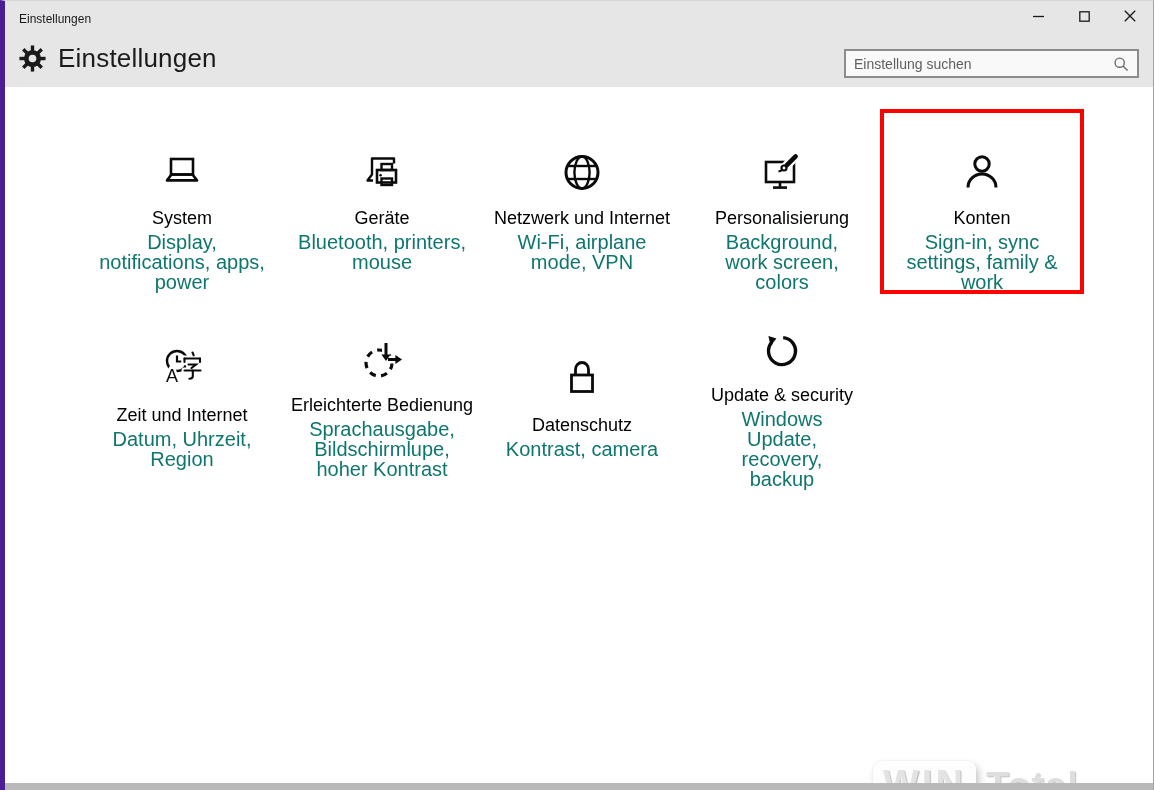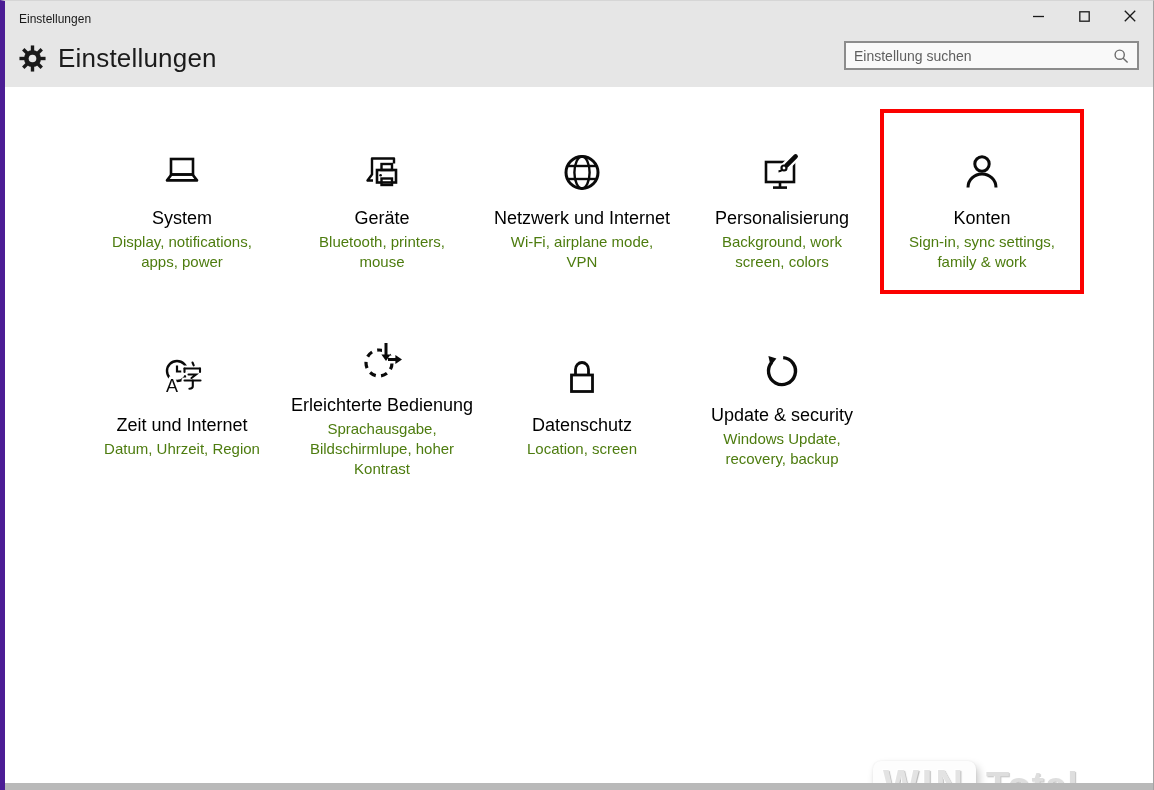--- a/index.html
+++ b/index.html
@@ -14,42 +14,42 @@
   .titlebar{display:flex;align-items:flex-start;height:36px;}
   .window-title{font-size:12px;color:#1a1a1a;padding:11px 0 0 14px;flex:0 0 auto;}
   .titlebar-spacer{flex:1 1 auto;}
   .controls{display:flex;height:30px;}
   .ctrl-btn{width:46px;height:30px;display:flex;align-items:center;justify-content:center;background:transparent;border:none;padding:0;cursor:default;}
   .ctrl-btn svg{display:block;}
   .appheader{display:flex;align-items:center;padding-left:14px;height:46px;margin-top:-2px;}
   .gear{margin-right:12px;display:flex;align-items:center;}
   .app-title{font-size:26px;font-weight:400;color:#1b1b1b;letter-spacing:0.2px;}
   .searchbox{
-    position:absolute;top:40px;right:14px;width:295px;height:29px;
+    position:absolute;top:48px;right:14px;width:295px;height:29px;
     border:2px solid #8c8c8c;background:#f9f9f9;display:flex;align-items:center;
   }
   .searchbox input{
     flex:1;border:none;outline:none;background:transparent;font-size:14px;color:#333;
     padding:0 4px 0 8px;font-family:"Liberation Sans",sans-serif;
   }
   .searchbox input::placeholder{color:#5f5f5f;opacity:1;}
   .search-glyph{padding-right:8px;display:flex;align-items:center;}
   
   .content{position:relative;width:100%;height:697px;background:#fff;}
   .tile-grid{padding-left:77px;}
   .tile-row{display:flex;}
   .row1{margin-top:24px;}
   .row1 .tile{height:181px;padding-top:38px;}
   .row2{margin-top:47px;height:136px;align-items:center;}
   .tile{width:200px;text-align:center;cursor:default;}
   .tile.highlighted{outline:4px solid #fb0100;outline-offset:-2px;}
   .ticon-wrap{height:48px;display:flex;justify-content:center;margin-bottom:11px;}
   .ticon{display:block;}
   .tile-title{font-size:18px;line-height:20px;color:#000;}
-  .tile-sub{font-size:15px;line-height:20px;color:#4d7c0f;margin:4px auto 0;}
+  .tile-sub{font-size:20px;line-height:20px;color:#0f766e;margin:4px auto 0;}
   .w150{max-width:150px;} .w170{max-width:170px;} .w175{max-width:175px;} .w200{max-width:200px;}
   svg .ln{stroke:#0a0a0a;fill:none;}
   
   .watermark{position:absolute;left:868px;top:650px;display:flex;align-items:center;pointer-events:none;}
   .wm-box{
     background:#fdfdfd;border-radius:8px;padding:2px 10px 6px 10px;
     box-shadow:3px 5px 9px rgba(0,0,0,0.22), 0 0 2px rgba(0,0,0,0.08);
   }
   .wm-win{
     font-size:38px;font-weight:bold;letter-spacing:3px;color:#e3e3e3;
@@ -240,21 +240,21 @@
         </div>
 
         <div class="tile">
           <div class="ticon-wrap">
             <svg class="ticon" width="48" height="48" viewBox="0 0 48 48">
               <path class="ln" d="M17.5 19 v-5.5 a6.5 7 0 0 1 13 0 v5.5" stroke-width="2.8"></path>
               <rect class="ln" x="13.5" y="19" width="21" height="16.5" stroke-width="2.8"></rect>
             </svg>
           </div>
           <div class="tile-title">Datenschutz</div>
-          <div class="tile-sub w200">Location, screen</div>
+          <div class="tile-sub w200">Kontrast, camera</div>
         </div>
 
         <div class="tile">
           <div class="ticon-wrap">
             <svg class="ticon" width="48" height="48" viewBox="0 0 48 48">
               <path class="ln" d="M25.2 11.6 A13.5 13.5 0 1 1 13.7 16.3" stroke-width="3.4"></path>
               <polygon points="10.4,10.0 18.4,12.4 12.6,20.0" fill="#0a0a0a"></polygon>
             </svg>
           </div>
           <div class="tile-title">Update &amp; security</div>

